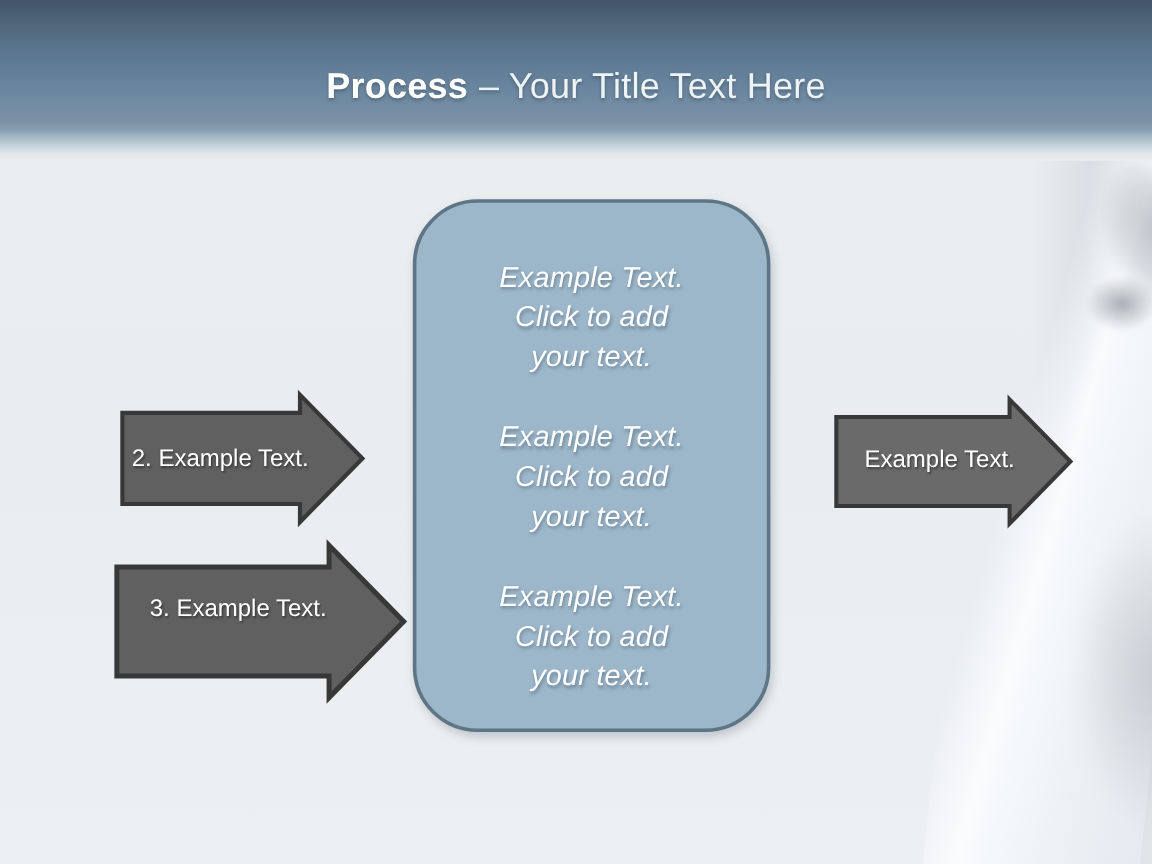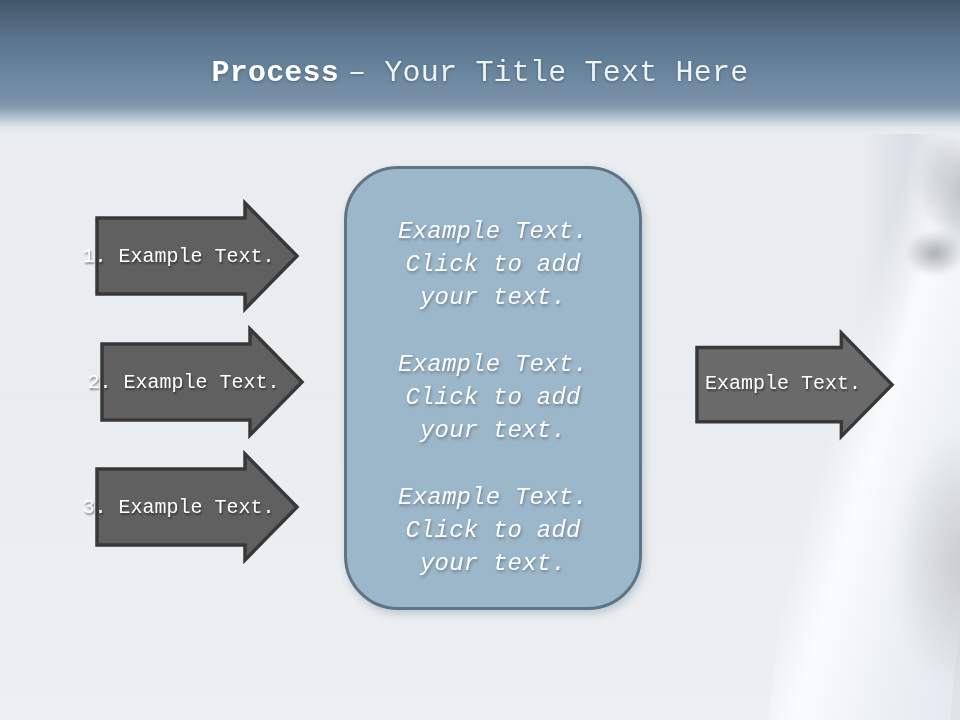--- a/index.html
+++ b/index.html
@@ -1,21 +1,20 @@
 <!DOCTYPE html>
 <html><head>
 <meta charset="utf-8">
 <style>
   html,body{margin:0;padding:0;}
   body{font-family:"Liberation Sans", sans-serif; background:#777;}
   .slide{
     position:relative; width:960px; height:720px; margin:0 auto;
     background:linear-gradient(180deg,#eaeef1 0%,#e9edf0 55%,#edf0f3 100%);
     overflow:hidden;
-    font-family:Liberation Mono, monospace;
   }
 
   
   .photo-layer{position:absolute; inset:0; pointer-events:none;}
   .photo-band{
     position:absolute; left:860px; top:130px; width:100px; height:590px;
     background:linear-gradient(90deg, rgba(214,220,226,0) 0%, rgba(210,216,223,.65) 45%, rgba(222,226,231,.8) 100%);
   }
   .photo-coat{
     position:absolute; left:800px; top:120px; width:180px; height:620px;
@@ -60,21 +59,21 @@
   .arrow{position:absolute; width:205px; height:112px;}
   .arrow svg{position:absolute; inset:0; overflow:visible;}
   .arrow .label{
     position:absolute; left:10px; right:48px; top:0; bottom:0;
     display:flex; align-items:center; justify-content:center;
     color:#ffffff; font-size:20px; white-space:nowrap;
     text-shadow:1px 2px 2px rgba(0,0,0,.45);
   }
   .arrow-1{left:95px; top:200px;}
   .arrow-2{left:100px; top:326px;}
-  .arrow-3{left:95px; top:451px;}
+  .arrow-3{left:95px; top:451px;padding-left:40px;}
   .arrow-right{left:695px; top:330px; width:200px; height:106px;}
   .arrow-right .label{left:16px; right:40px;}
 
   
   .center-box{
     position:absolute; left:344px; top:166px; width:298px; height:444px;
     box-sizing:border-box;
     background:#9db7ca;
     border:3px solid #5e7585;
     border-radius:54px;
@@ -99,26 +98,20 @@
     <div class="photo-scope"></div>
     <div class="photo-scope2"></div>
     <div class="photo-hand"></div>
   </div>
 
   <div class="header"></div>
   <div class="title">
     <span class="bold">Process</span><span>– Your Title Text Here</span>
   </div>
 
-  <div class="arrow arrow-1">
-    <svg viewBox="0 0 205 112">
-      <path d="M2 18 L150 18 L150 3 L202 56 L150 109 L150 94 L2 94 Z" fill="#606060" stroke="#383838" stroke-width="3.5" stroke-linejoin="miter"></path>
-    </svg>
-    <div class="label">1. Example Text.</div>
-  </div>
 
   <div class="arrow arrow-2">
     <svg viewBox="0 0 205 112">
       <path d="M2 18 L150 18 L150 3 L202 56 L150 109 L150 94 L2 94 Z" fill="#606060" stroke="#383838" stroke-width="3.5" stroke-linejoin="miter"></path>
     </svg>
     <div class="label">2. Example Text.</div>
   </div>
 
   <div class="arrow arrow-3">
     <svg viewBox="0 0 205 112">

